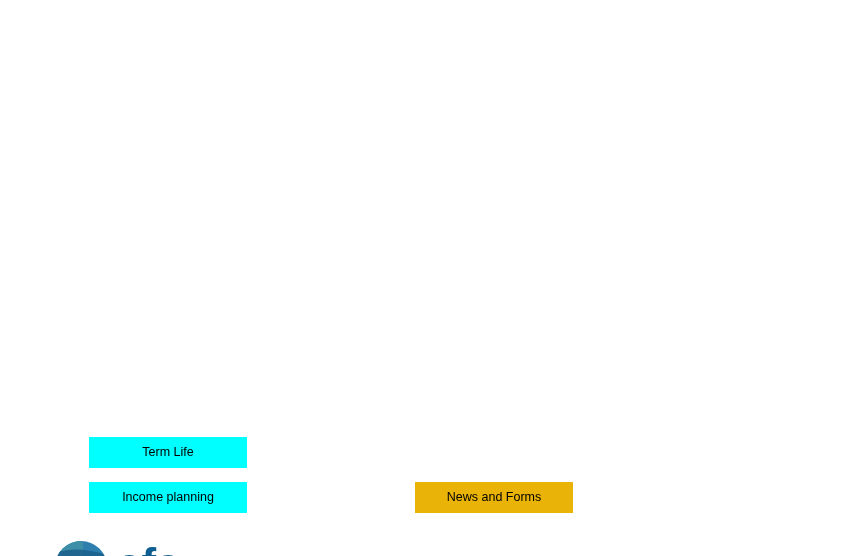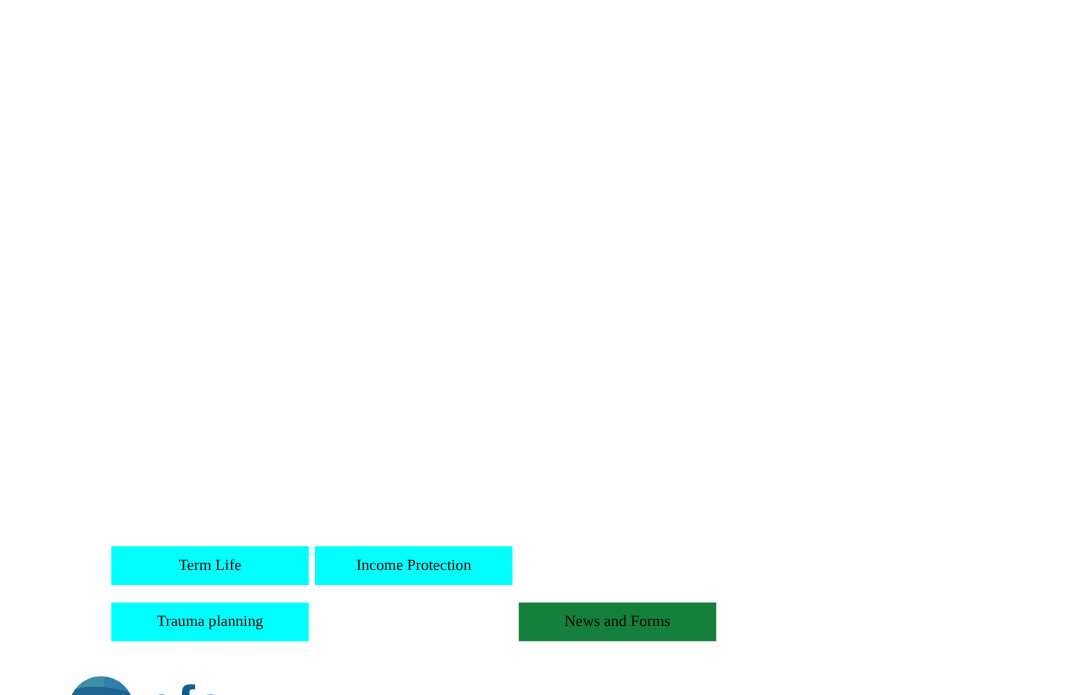--- a/index.html
+++ b/index.html
@@ -60,33 +60,33 @@
 
   .nav-btn {
     display: flex;
     align-items: center;
     justify-content: center;
     width: 100%;
     height: 31px;
     box-sizing: border-box;
     border: 0;
     padding: 0 4px;
-    font-family: Liberation Serif, serif;
+    font-family: Liberation Sans, sans-serif;
     font-size: 12.5px;
     line-height: 1;
     color: #000000;
     background: #00ffff;
     cursor: pointer;
     white-space: nowrap;
     overflow: hidden;
     text-overflow: ellipsis;
   }
 
   .nav-btn.accent-cyan { background: #00ffff; }
-  .nav-btn.accent-red  { background: #15803d; }
+  .nav-btn.accent-red  { background: #eab308; }
 
   .nav-cell.spacer .nav-btn-placeholder {
     width: 100%;
     height: 31px;
     background: transparent;
   }
 
   
   .logo-area {
     position: absolute;
@@ -106,28 +106,25 @@
 <div id="page">
 
   <div class="content-area"></div>
 
   <div class="nav-grid">
 
     <div class="nav-row row-1">
       <div class="nav-cell">
         <button class="nav-btn accent-cyan">Term Life</button>
       </div>
-      <div class="nav-cell">
-        <button class="nav-btn accent-cyan">Income Protection</button>
-      </div>
     </div>
 
     <div class="nav-row row-2">
       <div class="nav-cell">
-        <button class="nav-btn accent-cyan">Trauma planning</button>
+        <button class="nav-btn accent-cyan">Income planning</button>
       </div>
       <div class="nav-cell spacer">
         <div class="nav-btn-placeholder"></div>
       </div>
       <div class="nav-cell">
         <button class="nav-btn accent-red">News and Forms</button>
       </div>
     </div>
 
   </div>

